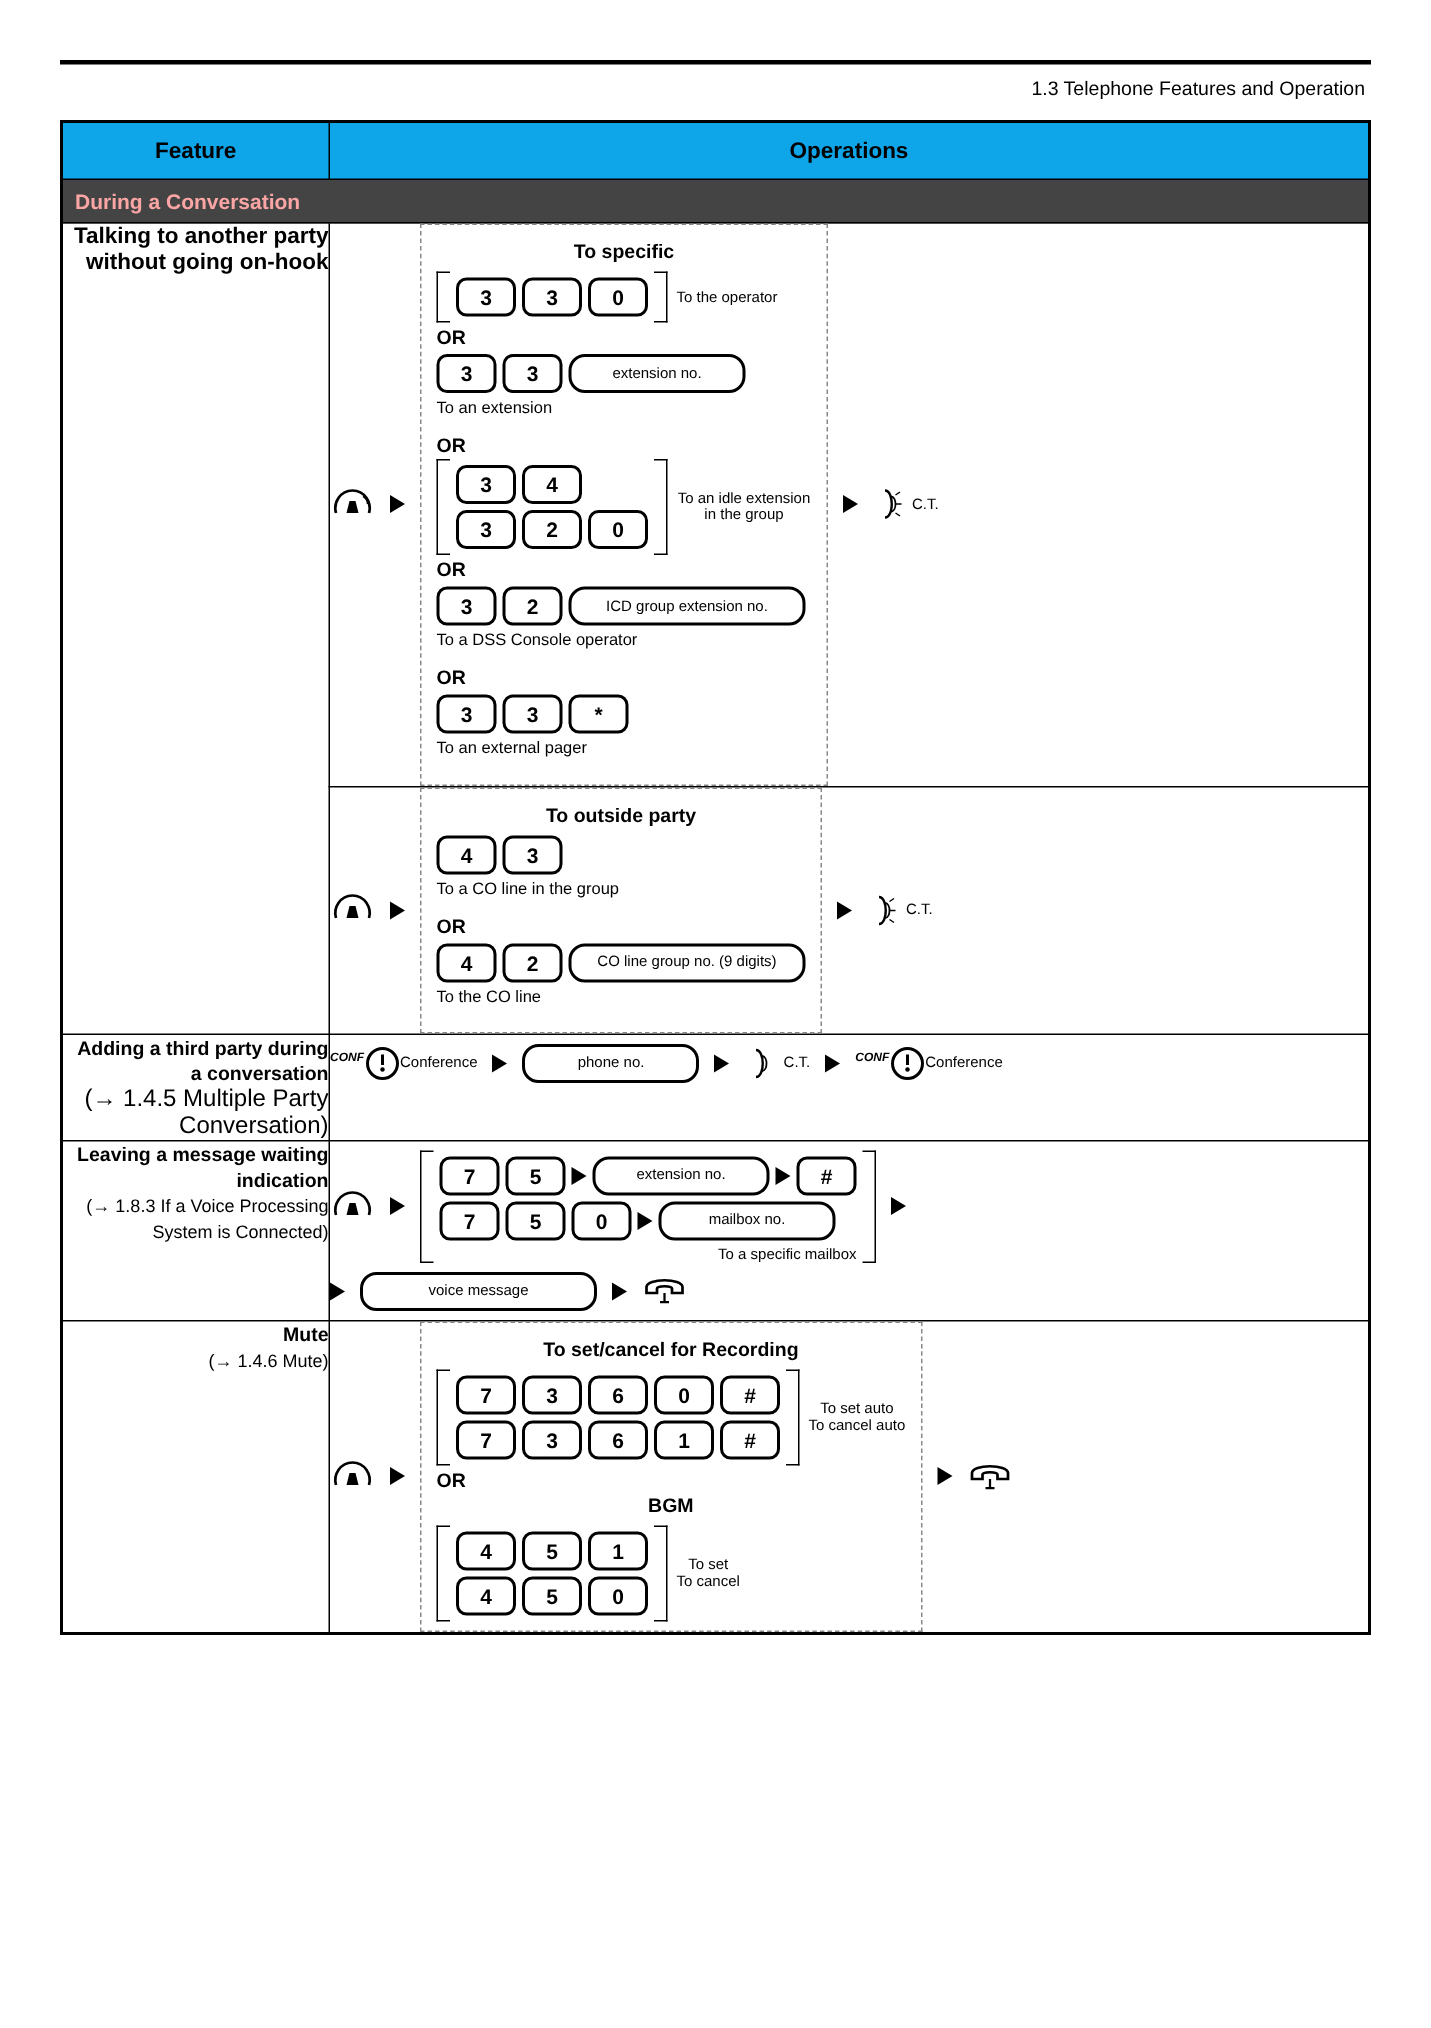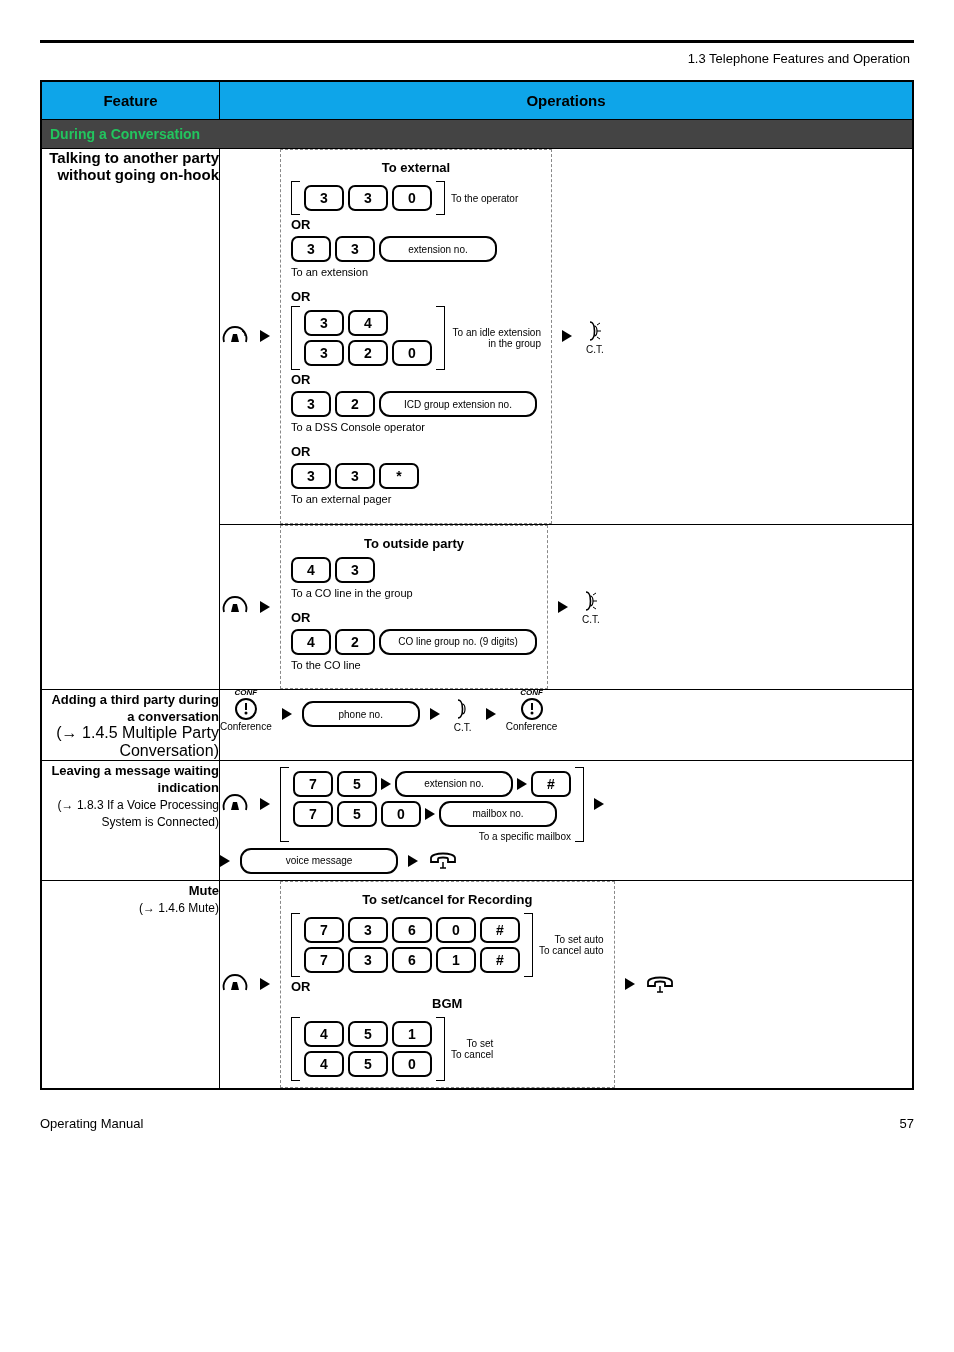--- a/index.html
+++ b/index.html
@@ -3,40 +3,40 @@
 <meta charset="utf-8">
 <style>
   html,body{margin:0;padding:0;font-family:Arial,Helvetica,sans-serif;font-size:13px;color:#000;background:#fff}
   .page{width:954px;margin:0 auto;padding:40px 40px 60px 40px;box-sizing:border-box}
   .topline{border-bottom:3px solid #000;margin-bottom:0}
   .chapter{text-align:right;font-size:13px;padding:8px 4px 14px 0}
   .tbl{width:100%;border-collapse:collapse;border:2px solid #000}
   .tbl th, .tbl td{border:1px solid #000;vertical-align:top;padding:0}
   .hrow th{background:#0ea5e9;font-weight:bold;font-size:15px;text-align:center;padding:10px 6px}
   .hrow th:first-child{width:165px}
-  .darkbar td{background:#444;color:#22c55e;font-weight:bold;font-size:14px;padding:6px 8px}
+  .darkbar td{background:#444;color:#fca5a5;font-weight:bold;font-size:14px;padding:6px 8px}
   .feature-cell{font-size:15px;padding:12px 8px;text-align:right;font-weight:bold}
   .op-cell{padding:10px 8px 14px 8px}
   .seq{display:flex;align-items:center;flex-wrap:wrap;gap:4px 10px;margin:6px 0}
   .caret{width:0;height:0;border-top:6px solid transparent;border-bottom:6px solid transparent;border-left:10px solid #000;display:inline-block}
   .key{display:inline-flex;align-items:center;justify-content:center;min-width:28px;height:22px;border:2px solid #000;border-radius:7px;font-weight:bold;font-size:14px;padding:0 4px;background:#fff}
   .slot{display:inline-flex;align-items:center;justify-content:center;height:22px;border:2px solid #000;border-radius:11px;font-size:10px;padding:0 12px;background:#fff;white-space:nowrap}
   .slot-wide{min-width:90px}
   .slot-xwide{min-width:130px}
   .dashbox{border:1px dashed #888;padding:10px 10px 6px 10px;display:inline-block;position:relative}
   .group-label{text-align:center;font-weight:bold;font-size:13px;margin-bottom:6px}
   .row{display:flex;align-items:center;gap:4px;margin:4px 0}
   .row-label{font-size:11px;margin:0 0 10px 0;line-height:1.2}
-  .stub{font-size:10px;text-align:right;line-height:1.1}
+  .stub{font-size:10px;text-align:center;line-height:1.1}
   .bracket-l{border-top:1.5px solid #000;border-bottom:1.5px solid #000;border-left:1.5px solid #000;width:8px;align-self:stretch;margin-right:4px}
   .bracket-r{border-top:1.5px solid #000;border-bottom:1.5px solid #000;border-right:1.5px solid #000;width:8px;align-self:stretch;margin-left:4px}
   .or-lbl{font-weight:bold;font-size:13px;margin:2px 0}
   .svgicon{display:inline-block;vertical-align:middle}
   .conf-lbl{font-size:8px;font-style:italic;font-weight:bold;text-align:center;margin-top:-8px}
-  .center-col{display:flex;flex-direction:column;align-items:center}
+  .center-col{display:flex;flex-direction:row;align-items:center}
   .footer{display:flex;justify-content:space-between;font-size:13px;margin-top:26px}
   .section-row-title{font-weight:bold;font-size:13px}
   .indent-row{display:flex;align-items:center;gap:10px}
   .nowrap{white-space:nowrap}
 </style>
 </head>
 <body>
 
 <div class="page">
   <div class="topline"></div>
@@ -59,21 +59,21 @@
           <span class="svgicon">
             <svg width="30" height="26" viewBox="0 0 30 26">
                   <path d="M4 20 C2 13 7 5 15 5 C23 5 28 13 26 20" fill="none" stroke="#000" stroke-width="1.8"></path>
                   <path d="M13 12 L17 12 L19 20 L11 20 Z" fill="#000"></path>
                   <path d="M22 9 C24 10 25 12 25 14" fill="none" stroke="#000" stroke-width="1"></path>
                 </svg>
           </span>
           <span class="caret"></span>
 
           <div class="dashbox">
-            <div class="group-label">To external</div>
+            <div class="group-label">To specific</div>
 
             <div style="display:flex;align-items:stretch">
               <div class="bracket-l"></div>
               <div>
                 <div class="row">
                   <span class="key">3</span>
                   <span class="key">3</span>
                   <span class="key">0</span>
                 </div>
               </div>
@@ -342,17 +342,13 @@
                   <path d="M3 10 C3 4 27 4 27 10 L27 14 L20 14 L20 11 C20 9 10 9 10 11 L10 14 L3 14 Z" fill="none" stroke="#000" stroke-width="1.8"></path>
                   <path d="M15 14 L15 20 M12 20 L18 20" stroke="#000" stroke-width="1.5"></path>
                 </svg>
           </span>
         </div>
       </td>
     </tr>
   </tbody>
     </table>
 
-  <div class="footer">
-    <span>Operating Manual</span>
-    <span>57</span>
-  </div>
 </div>
 
 </body></html>

